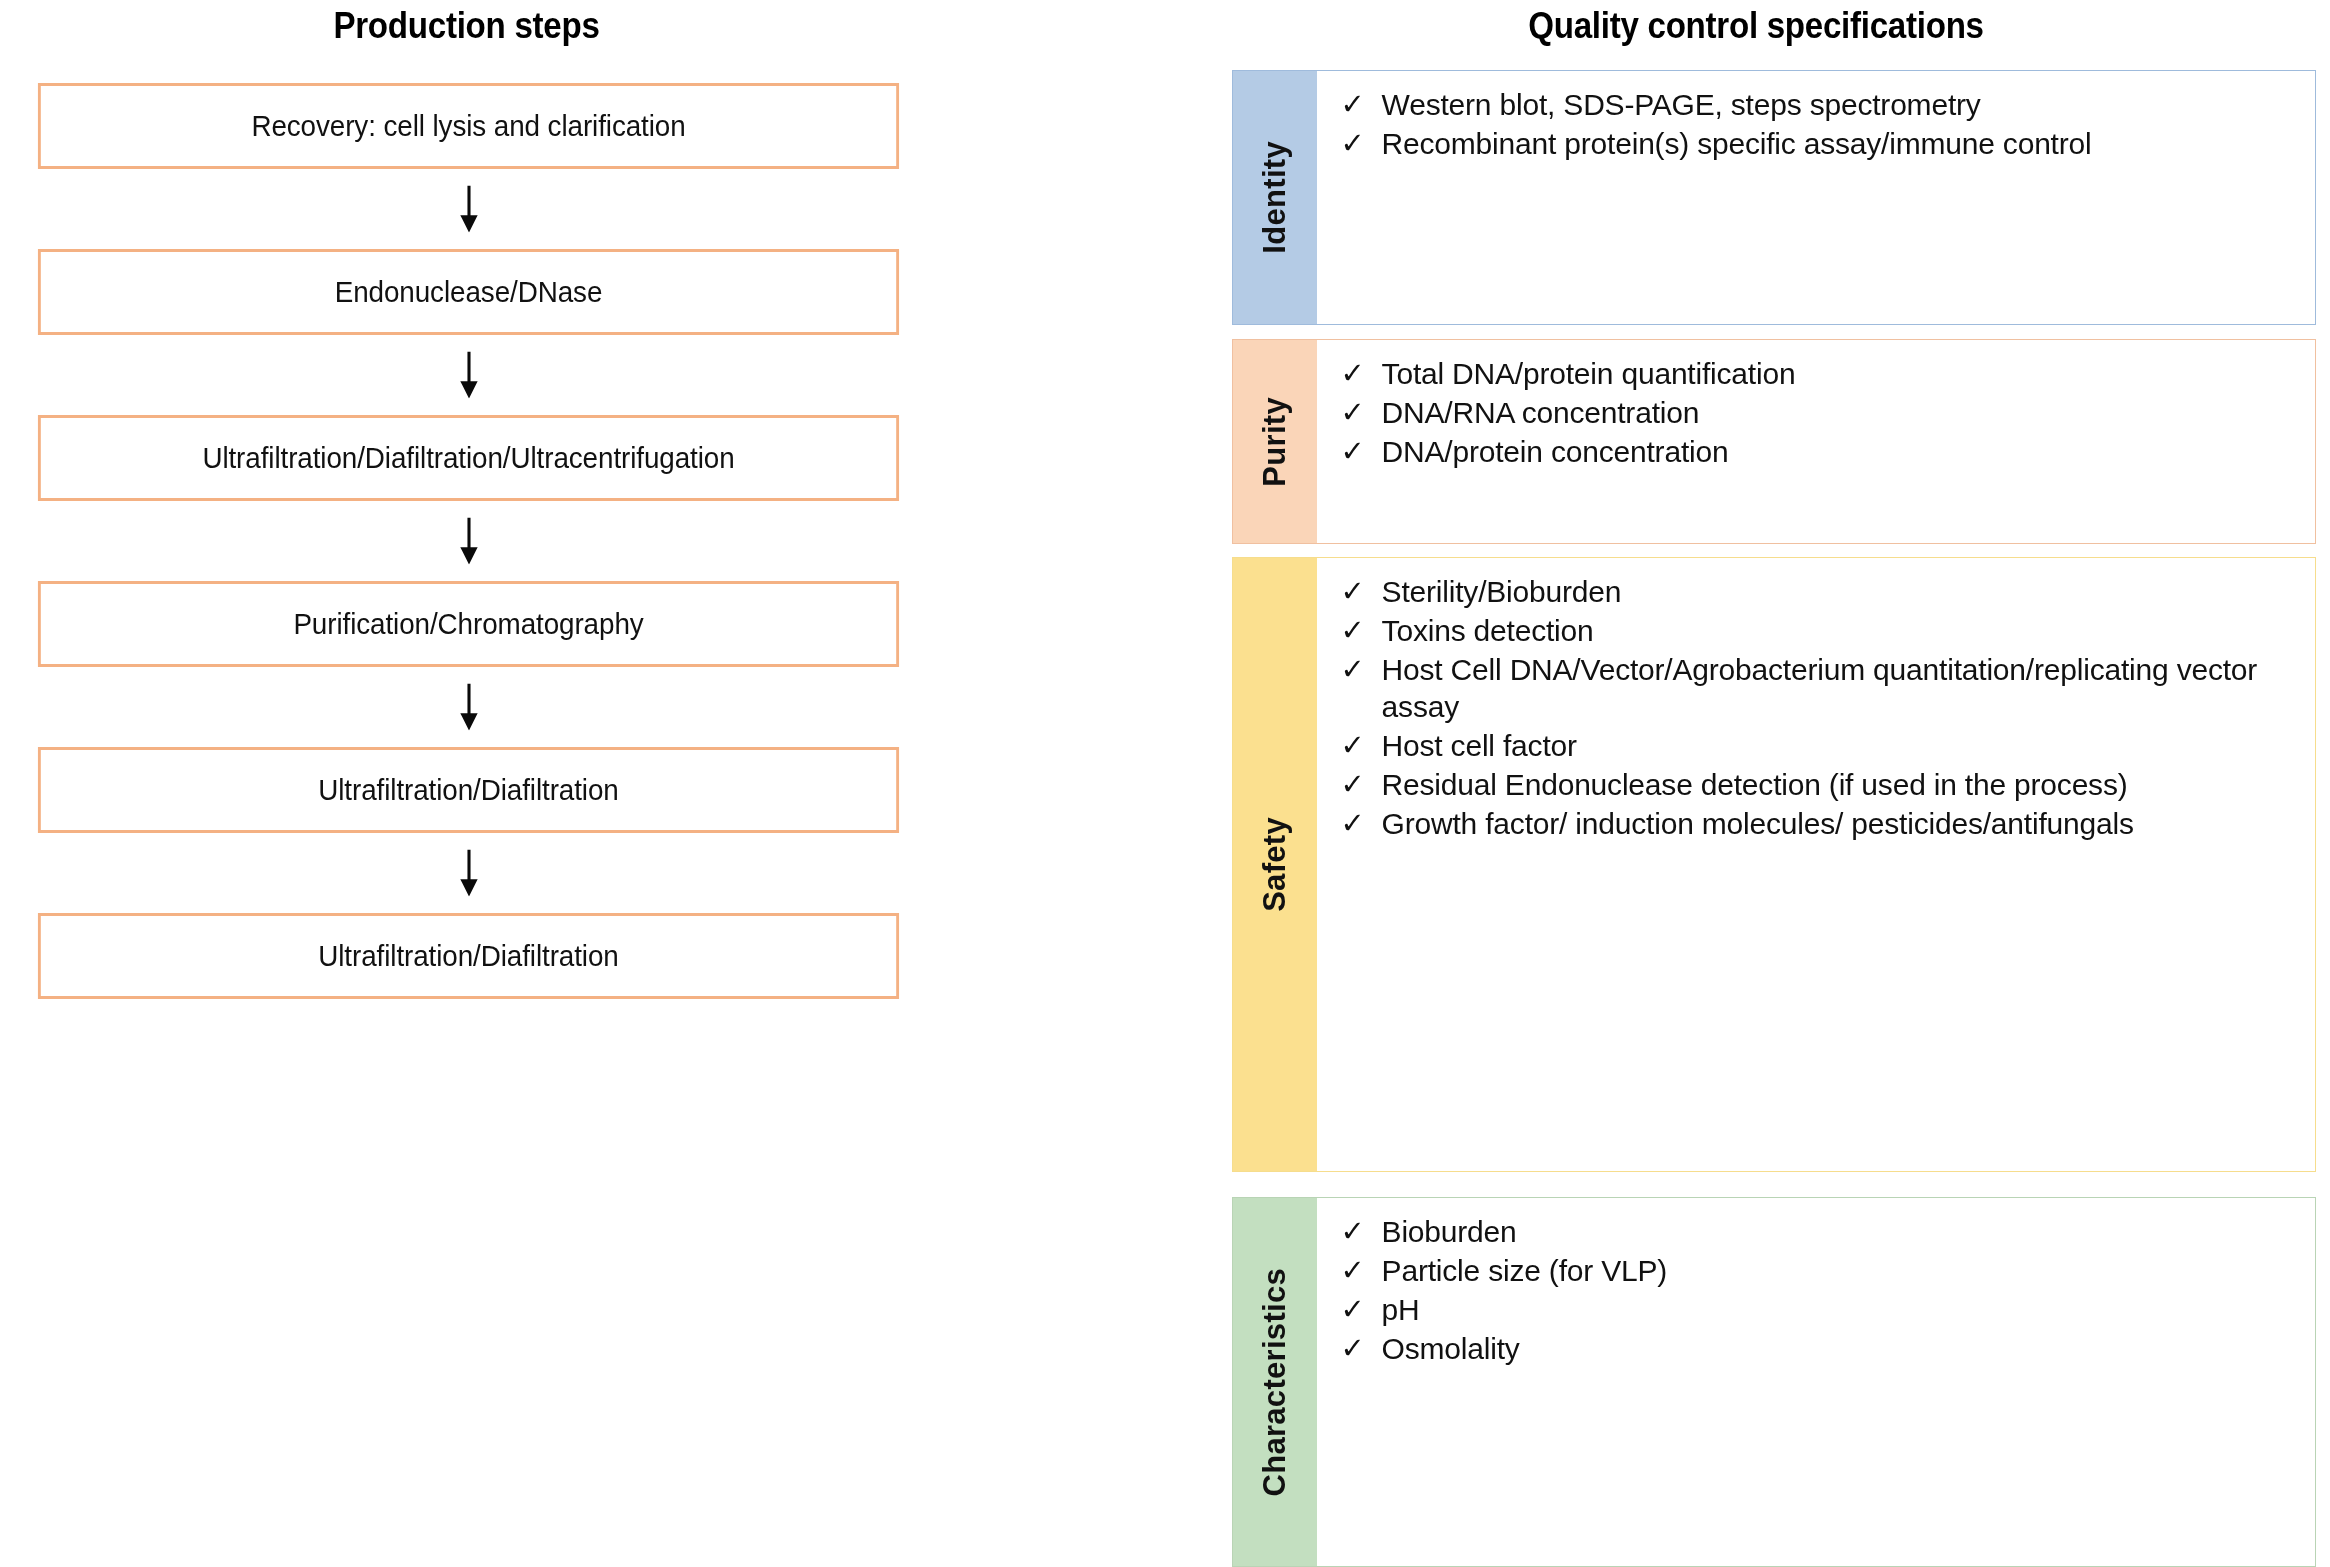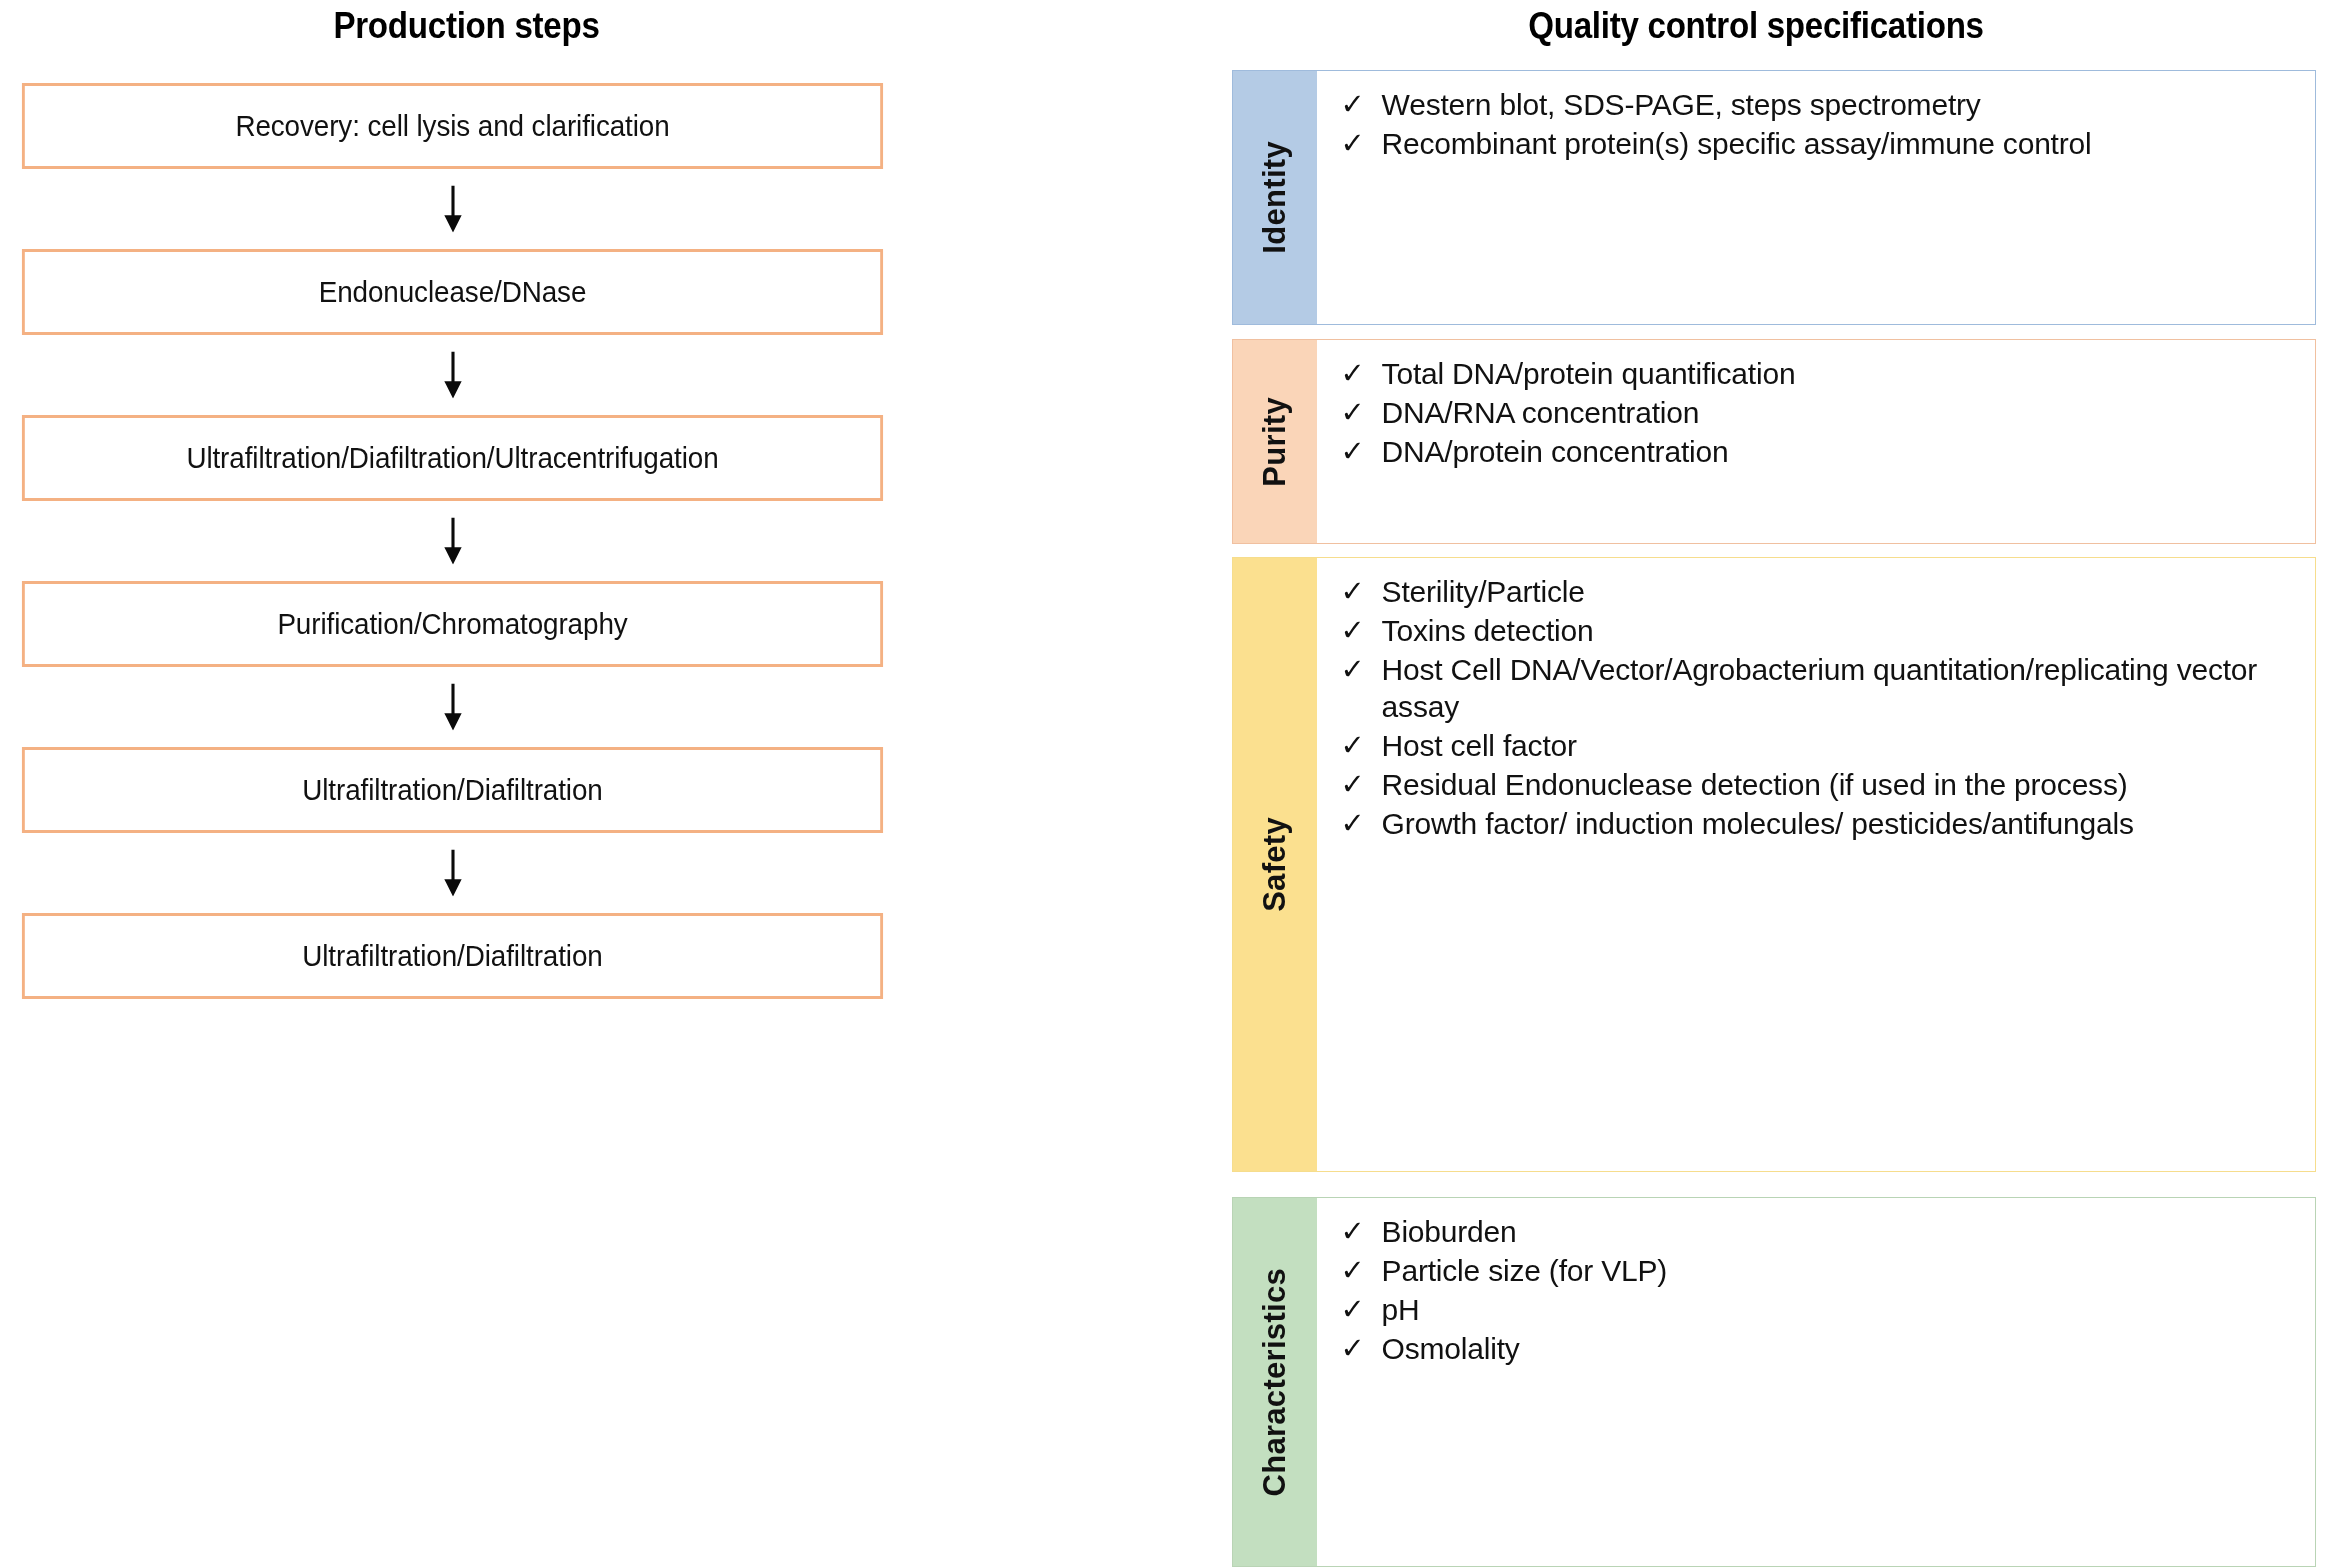--- a/index.html
+++ b/index.html
@@ -33,21 +33,21 @@
     font-size: 36px;
     font-weight: bold;
     letter-spacing: -0.3px;
     color: #000000;
     font-family: "Liberation Sans Narrow", "Liberation Sans", sans-serif;
     transform: scaleX(0.92);
     transform-origin: center top;
   }
   #flow-list {
     position: absolute;
-    left: 4px;
+    left: 20px;
     top: 83px;
     width: 897px;
   }
   .flow-box {
     box-sizing: border-box;
     width: 897px;
     height: 86px;
     border: 3.1px solid #f4b183;
     background: #ffffff;
     display: flex;
@@ -253,21 +253,21 @@
       </div>
   </div>
 
   <div class="qc-panel" id="panel-safety">
     <div class="qc-tab">
       <span class="qc-tab-label">Safety</span>
     </div>
     <div class="qc-items">
         <div class="qc-item">
           <span class="qc-check">✓</span>
-          <span class="qc-text">Sterility/Particle</span>
+          <span class="qc-text">Sterility/Bioburden</span>
         </div>
         <div class="qc-item">
           <span class="qc-check">✓</span>
           <span class="qc-text">Toxins detection</span>
         </div>
         <div class="qc-item">
           <span class="qc-check">✓</span>
           <span class="qc-text">Host Cell DNA/Vector/Agrobacterium quantitation/replicating vector assay</span>
         </div>
         <div class="qc-item">

